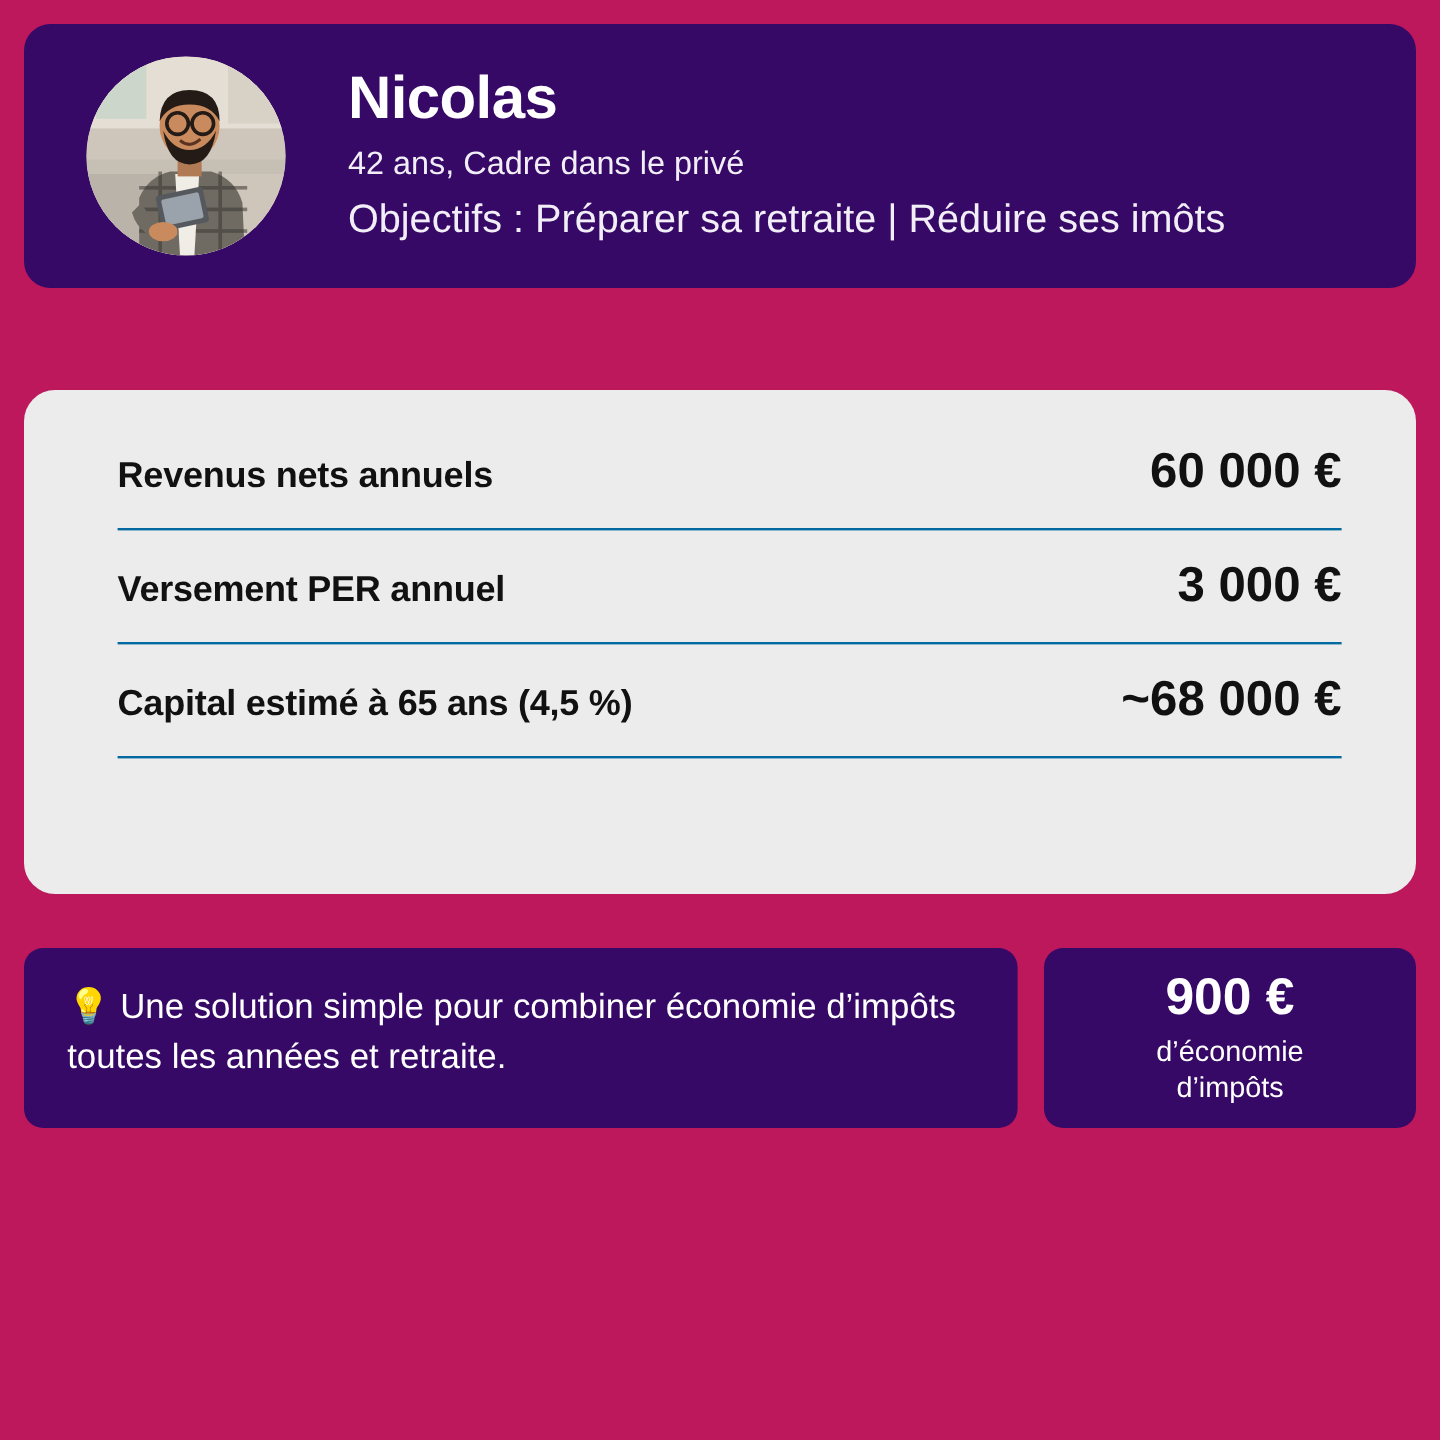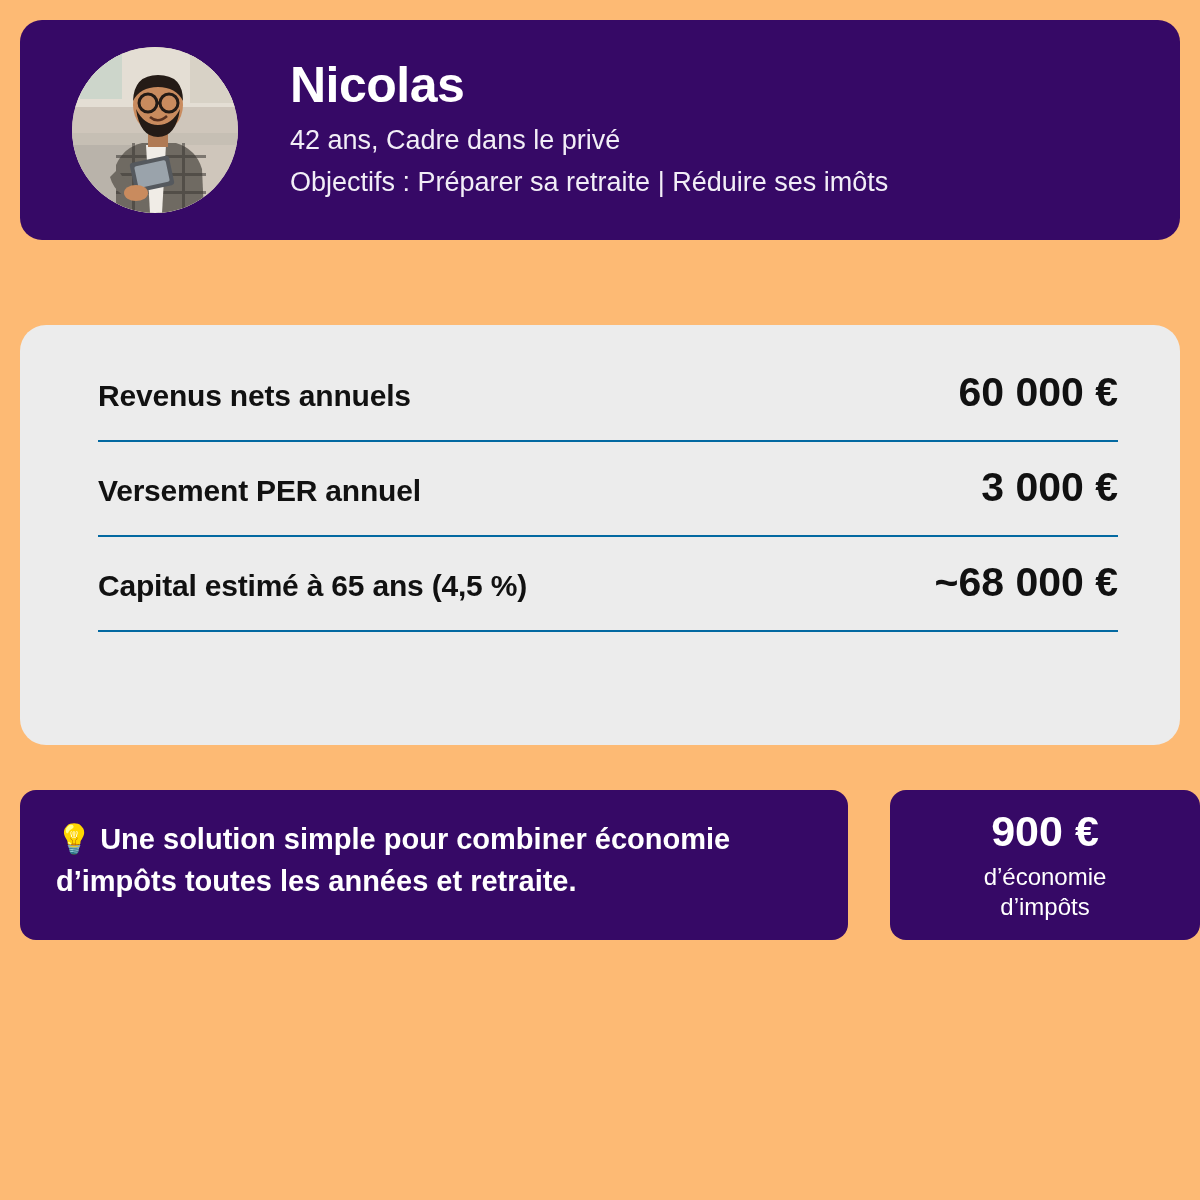--- a/index.html
+++ b/index.html
@@ -9,21 +9,21 @@
     height: 1200px;
     background: #000000;
     font-family: "Liberation Sans", sans-serif;
     overflow: hidden;
   }
 
   .page {
     position: relative;
     width: 1200px;
     height: 1200px;
-    background: #fdba74;
+    background: #be185d;
     padding: 0;
   }
 
   
   .profile-card {
     position: absolute;
     left: 20px;
     top: 20px;
     width: 1160px;
     height: 220px;
@@ -60,21 +60,21 @@
   }
 
   .profile-sub {
     font-size: 27px;
     font-weight: 400;
     line-height: 1.45;
     color: #f2eef7;
   }
 
   .profile-goals {
-    font-size: 27px;
+    font-size: 33px;
     font-weight: 400;
     line-height: 1.45;
     color: #f2eef7;
     margin-top: 2px;
   }
 
   
   .figures-card {
     position: absolute;
     left: 20px;
@@ -118,21 +118,21 @@
     height: 150px;
     background: #360966;
     border-radius: 16px;
     padding: 28px 36px;
     color: #ffffff;
   }
 
   .tip-text {
     font-size: 29px;
     line-height: 1.45;
-    font-weight: 700;
+    font-weight: 400;
     color: #ffffff;
   }
 
   .tip-bulb {
     font-size: 29px;
   }
 
   .saving-card {
     position: absolute;
     left: 870px;
@@ -141,21 +141,20 @@
     height: 150px;
     background: #360966;
     border-radius: 16px;
     color: #ffffff;
     display: flex;
     flex-direction: column;
     align-items: center;
     justify-content: center;
     text-align: center;
     padding: 12px 10px;
-    margin-left: 20px;
   }
 
   .saving-amount {
     font-size: 43px;
     font-weight: 700;
     line-height: 1.1;
     margin-bottom: 6px;
   }
 
   .saving-caption {

